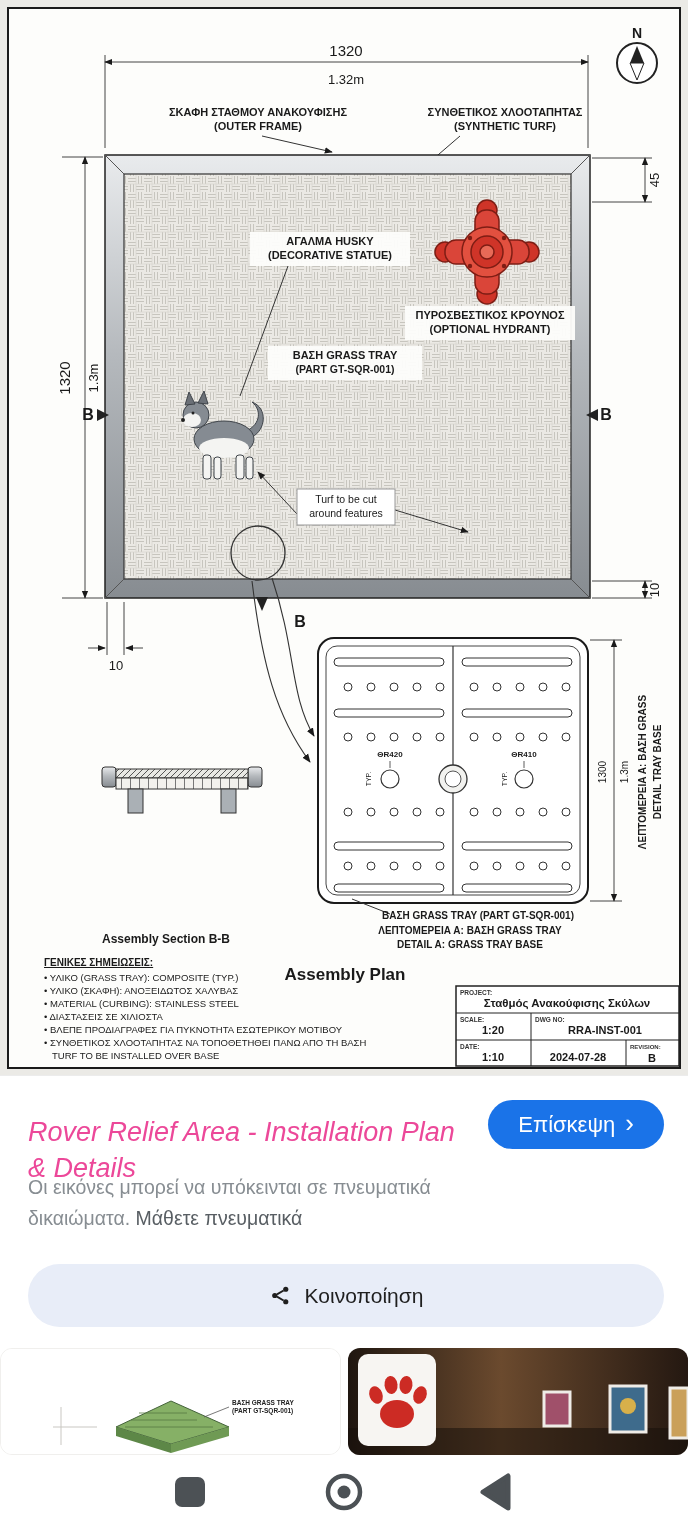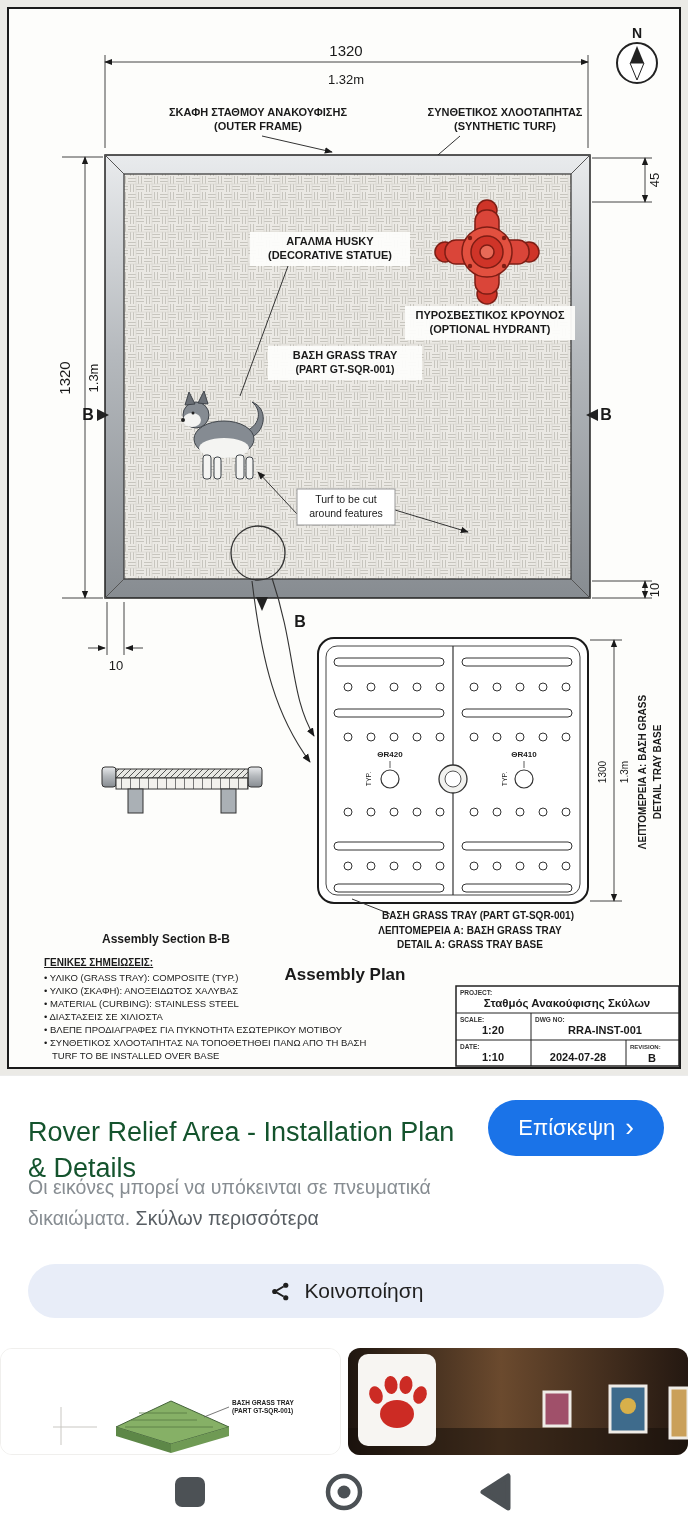--- a/index.html
+++ b/index.html
@@ -5,30 +5,30 @@
   html,body{margin:0;padding:0;background:#fff;}
   *{box-sizing:border-box;}
   .screen{position:relative;width:688px;height:1529px;overflow:hidden;background:#fff;
           font-family:"Liberation Sans",sans-serif;}
   
   .sheet-wrap{position:absolute;top:0;left:0;width:688px;height:1075px;background:#ebeae6;}
   .sheet-wrap svg{display:block;}
   
   .panel{position:absolute;top:1075px;left:0;width:688px;height:273px;background:#fff;border-top:1px solid #ececec;}
   .page-title{position:absolute;left:28px;top:20px;width:432px;font-size:27px;line-height:36px;
-              color:#14532d;font-weight:400;}
-  .visit-btn{position:absolute;right:24px;top:24px;height:56px;padding:16px 30px;border:none;
+              color:#ec4899;font-weight:400;font-style:italic;}
+  .visit-btn{position:absolute;right:24px;top:24px;height:49px;padding:16px 30px;border:none;
              border-radius:32px;background:#1a73e8;color:#fff;font-size:22px;font-weight:500;
              display:flex;align-items:center;gap:10px;font-family:"Liberation Sans",sans-serif;cursor:pointer;}
   .visit-btn .chev{font-size:26px;line-height:1;margin-top:-3px;}
   .copyright{position:absolute;left:28px;top:96px;width:470px;margin:0;font-size:19.5px;
              line-height:31px;color:#878d92;}
   .copyright a{color:#585e63;font-weight:500;text-decoration:none;cursor:pointer;}
   .pills{position:absolute;left:28px;top:188px;width:636px;display:flex;gap:17px;}
-  .pill{flex:1;height:54px;border:none;border-radius:32px;background:#e8edf8;color:#1f1f1f;
+  .pill{flex:1;height:63px;border:none;border-radius:32px;background:#e8edf8;color:#1f1f1f;
         font-size:21px;font-weight:500;display:flex;align-items:center;justify-content:center;
         gap:13px;font-family:"Liberation Sans",sans-serif;cursor:pointer;}
   .pill svg{flex:0 0 auto;}
   
   .thumbs{position:absolute;top:1348px;left:0;width:688px;height:107px;display:flex;gap:7px;}
   .thumb{height:107px;border-radius:12px;overflow:hidden;cursor:pointer;}
   .thumb-left{width:341px;background:#ffffff;border:1px solid #f0efed;}
   .thumb-right{width:340px;}
   
   .navbar{position:absolute;top:1455px;left:0;width:688px;height:74px;background:#ffffff;}
@@ -353,21 +353,21 @@
   </section>
 
   <section class="panel">
     <h1 class="page-title">Rover Relief Area - Installation Plan &amp; Details</h1>
     <button class="visit-btn">
       <span>Επίσκεψη</span>
       <span class="chev">›</span>
     </button>
     <p class="copyright">
       <span>Οι εικόνες μπορεί να υπόκεινται σε πνευματικά δικαιώματα.</span>
-      <a>Σκύλων περισσότερα</a>
+      <a>Μάθετε πνευματικά</a>
     </p>
     <div class="pills">
       <button class="pill">
         <svg width="23" height="23" viewBox="0 0 24 24">
           <circle cx="6" cy="12" r="2.7" fill="#1f1f1f"></circle>
           <circle cx="17.5" cy="5.5" r="2.7" fill="#1f1f1f"></circle>
           <circle cx="17.5" cy="18.5" r="2.7" fill="#1f1f1f"></circle>
           <path d="M8.3,10.8 L15.2,6.8 M8.3,13.2 L15.2,17.2" stroke="#1f1f1f" stroke-width="2" fill="none"></path>
         </svg>
         <span>Κοινοποίηση</span>

